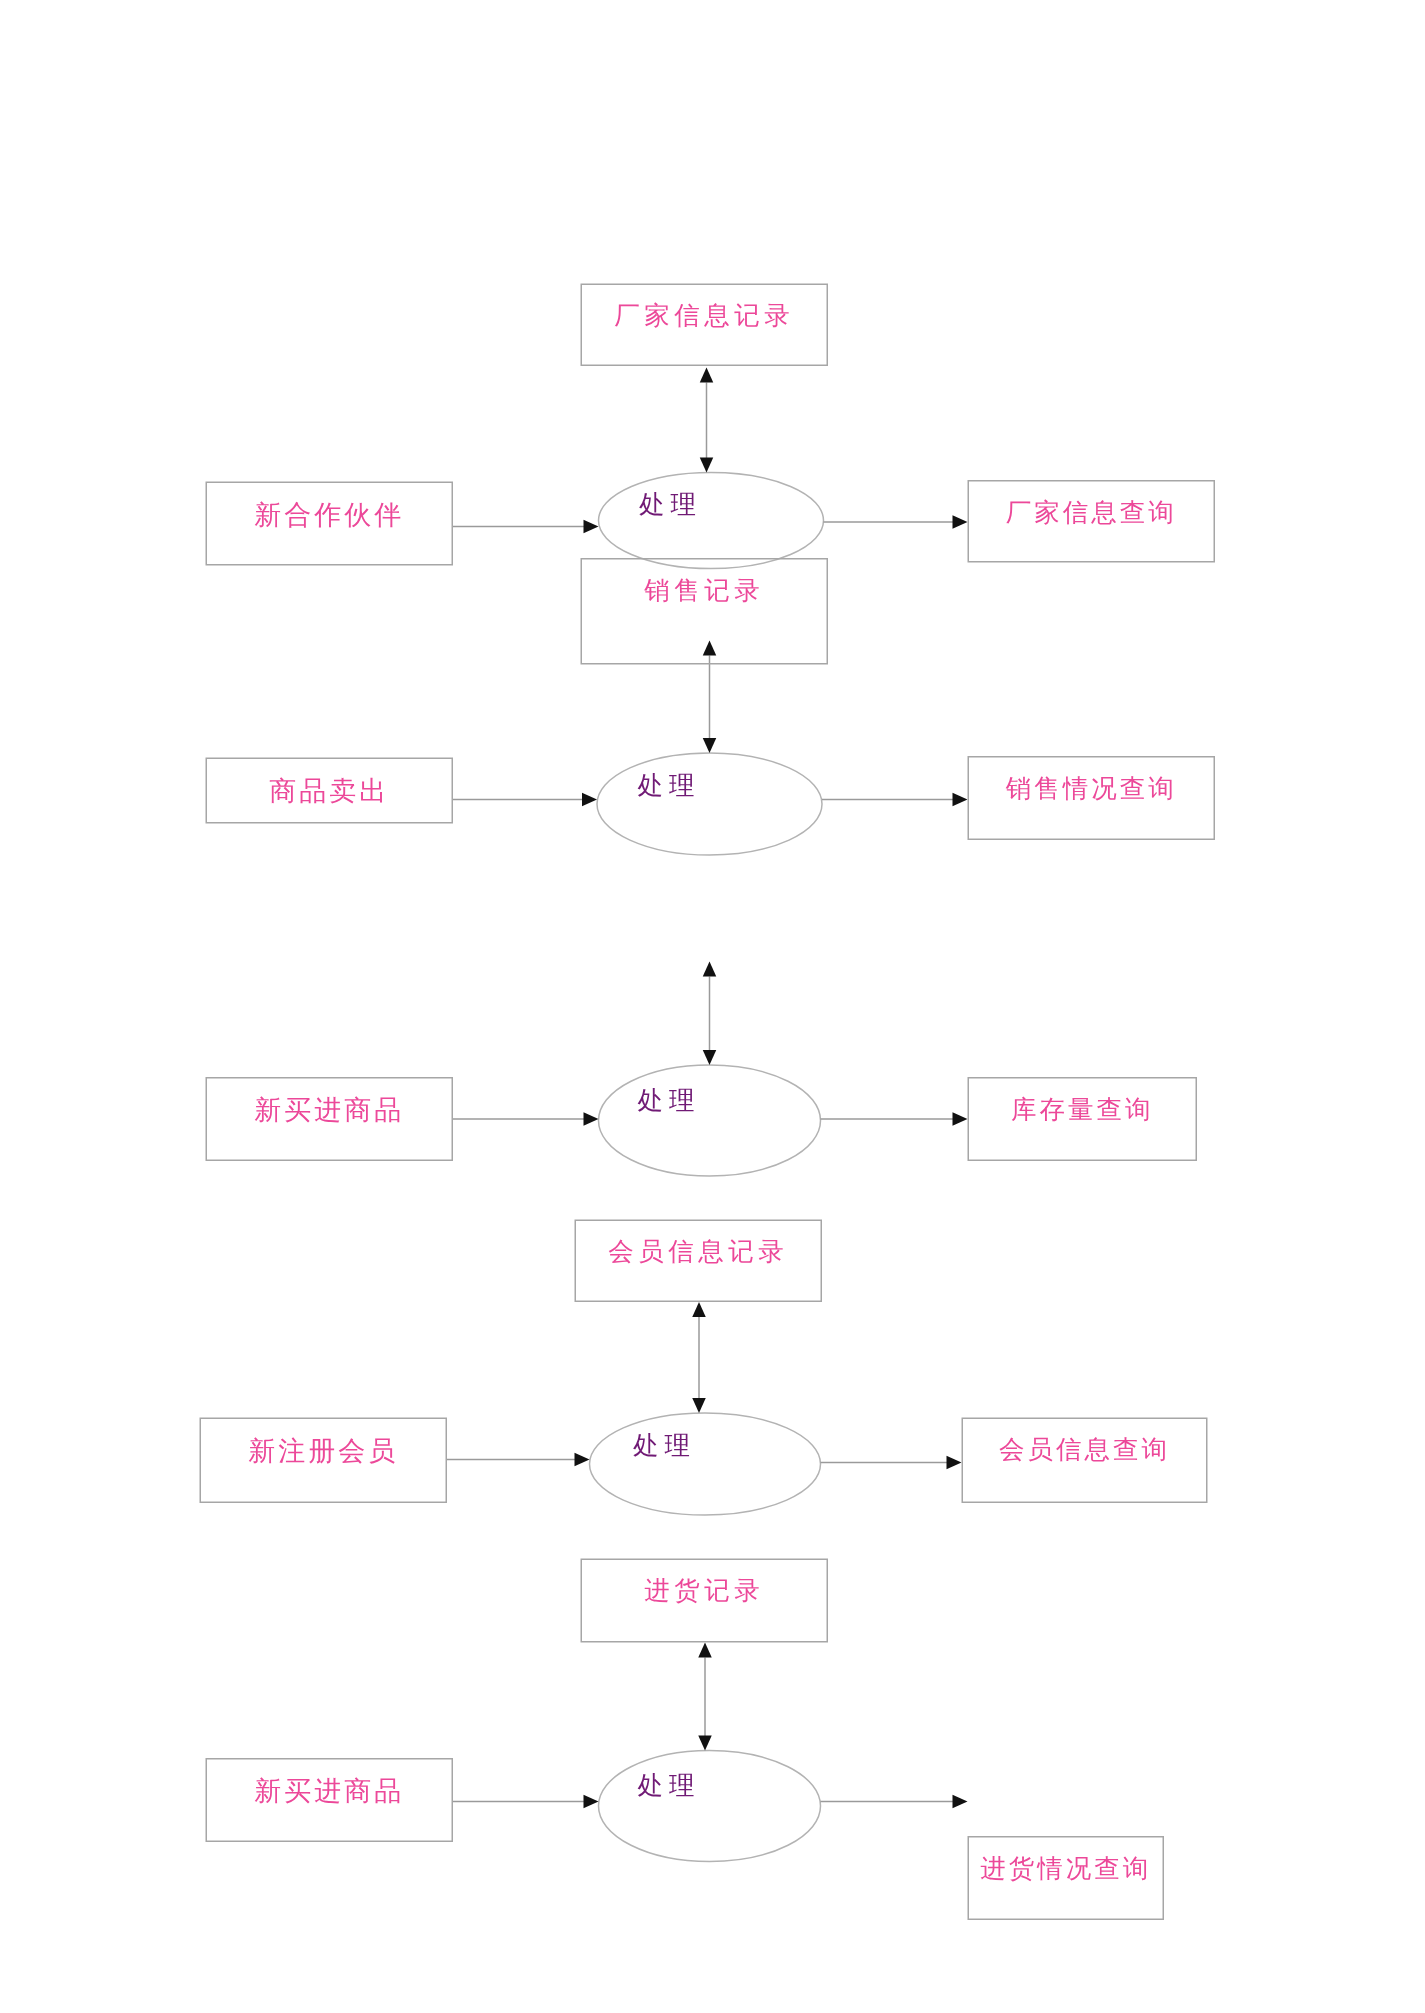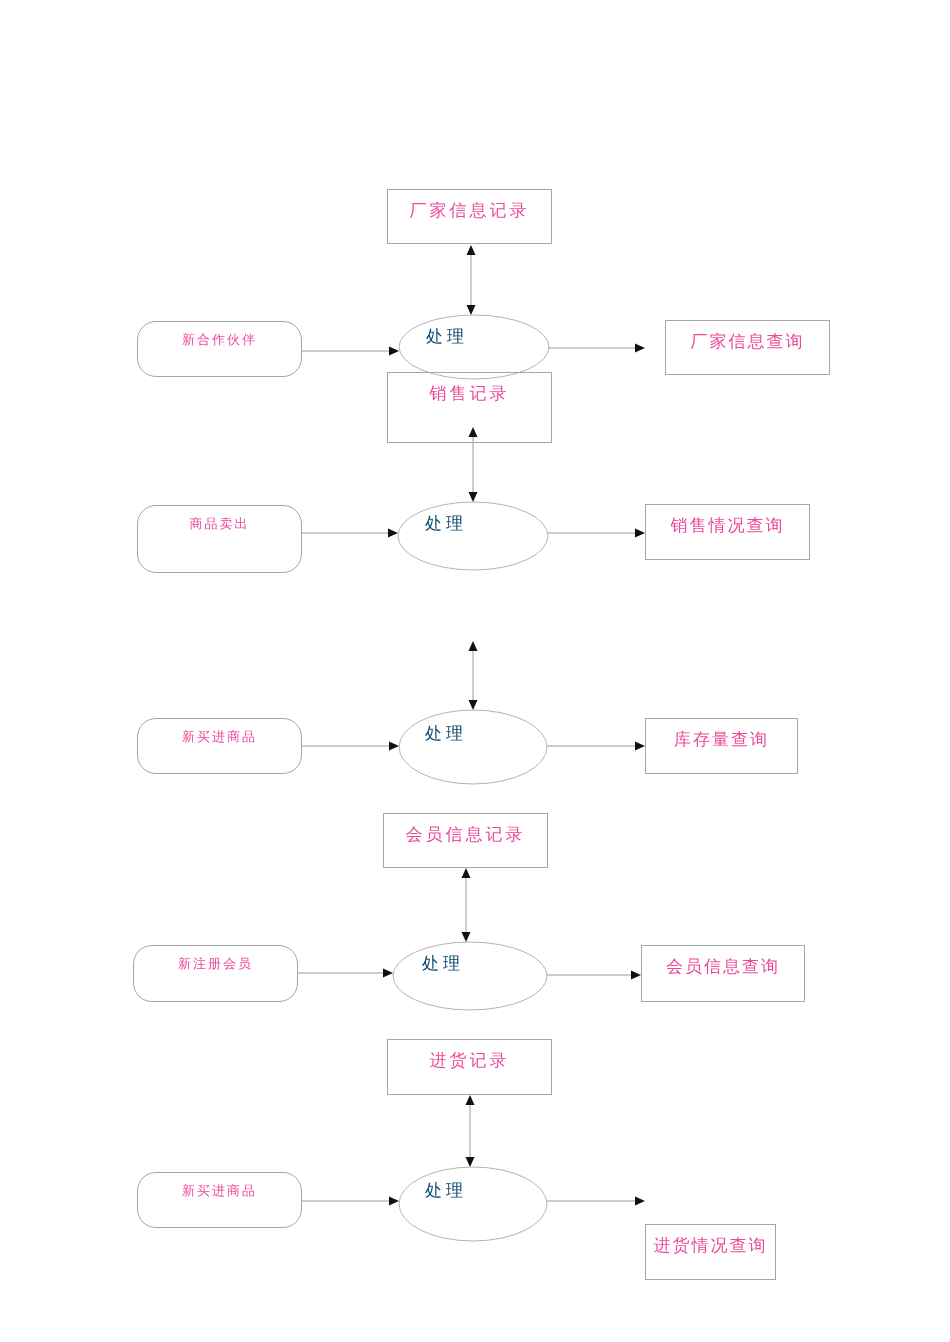--- a/index.html
+++ b/index.html
@@ -32,33 +32,32 @@
     align-items: flex-start;
     padding-top: 9px;
     color: #ec4899;
     white-space: nowrap;
   }
   .store {
     font-size: 17px;
     letter-spacing: 3px;
   }
   .source {
-    font-size: 13px;
+    font-size: 18px;
     letter-spacing: 2px;
-    border-radius: 19px;
   }
   .query {
     font-size: 17px;
     letter-spacing: 2px;
   }
   .process-label {
     position: absolute;
     font-size: 17px;
     letter-spacing: 4px;
-    color: #0c4a6e;
+    color: #701a75;
     white-space: nowrap;
   }
   svg line {
     stroke: #9a9a9a;
     stroke-width: 1;
   }
   svg ellipse {
     stroke: #b3b3b3;
     stroke-width: 1;
     fill: none;
@@ -117,24 +116,24 @@
     <polygon points="470,1167 465.5,1157 474.5,1157"></polygon>
     <line x1="302" y1="1201" x2="390" y2="1201"></line>
     <polygon points="399,1201 389,1196.5 389,1205.5"></polygon>
     <line x1="547" y1="1201" x2="636" y2="1201"></line>
     <polygon points="645,1201 635,1196.5 635,1205.5"></polygon>
   </svg>
 
   <div class="box store" style="left:387px;top:189px;width:165px;height:55px">厂家信息记录</div>
   <div class="box source" style="left:137px;top:321px;width:165px;height:56px">新合作伙伴</div>
   <div class="process-label" style="left:426px;top:325px">处理</div>
-  <div class="box query" style="left:665px;top:320px;width:165px;height:55px">厂家信息查询</div>
+  <div class="box query" style="left:645px;top:320px;width:165px;height:55px">厂家信息查询</div>
 
   <div class="box store" style="left:387px;top:372px;width:165px;height:71px">销售记录</div>
-  <div class="box source" style="left:137px;top:505px;width:165px;height:68px">商品卖出</div>
+  <div class="box source" style="left:137px;top:505px;width:165px;height:44px">商品卖出</div>
   <div class="process-label" style="left:425px;top:512px">处理</div>
   <div class="box query" style="left:645px;top:504px;width:165px;height:56px">销售情况查询</div>
 
   <div class="box source" style="left:137px;top:718px;width:165px;height:56px">新买进商品</div>
   <div class="process-label" style="left:425px;top:722px">处理</div>
   <div class="box query" style="left:645px;top:718px;width:153px;height:56px">库存量查询</div>
 
   <div class="box store" style="left:383px;top:813px;width:165px;height:55px">会员信息记录</div>
   <div class="box source" style="left:133px;top:945px;width:165px;height:57px">新注册会员</div>
   <div class="process-label" style="left:422px;top:952px">处理</div>

